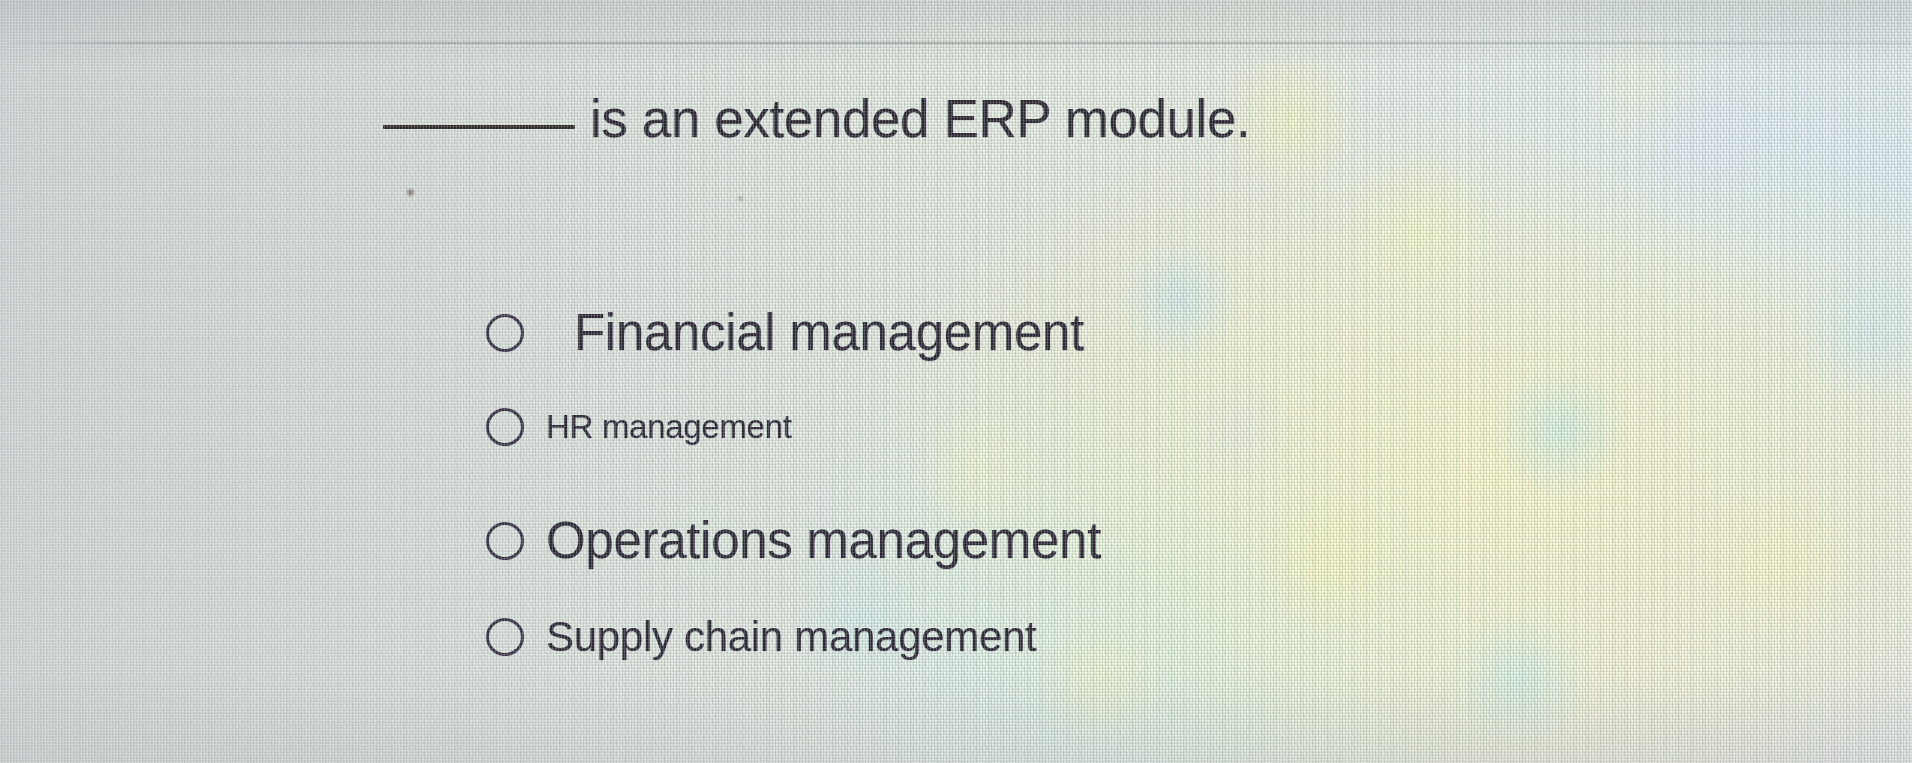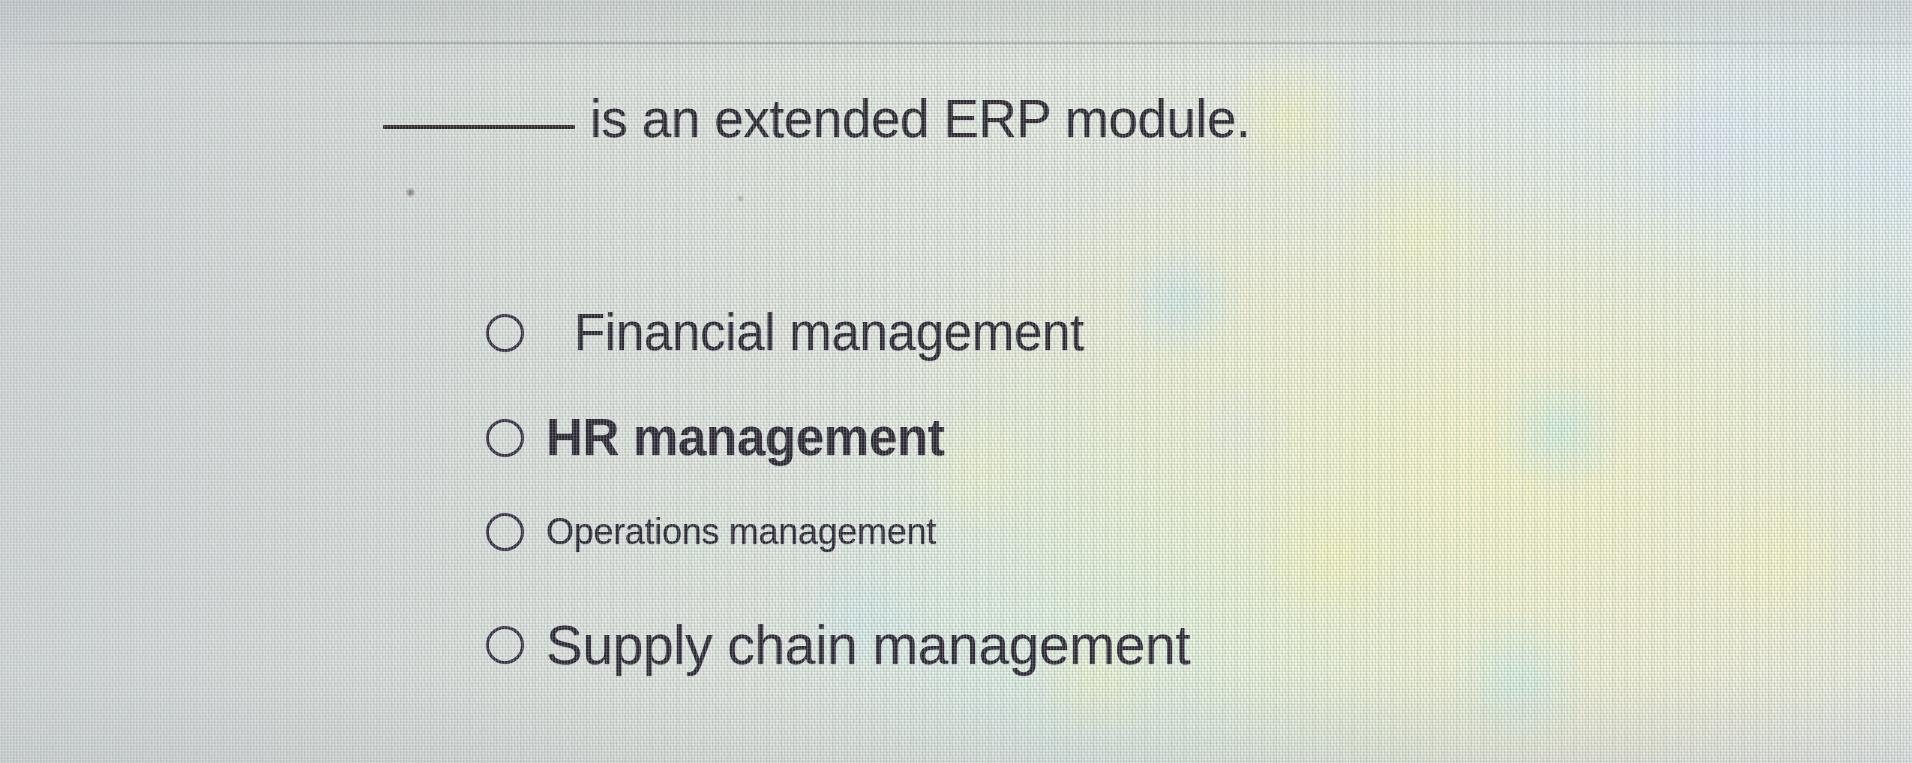--- a/index.html
+++ b/index.html
@@ -289,31 +289,31 @@
 
     <div class="question-line" id="question-text" style="left: 590px; top: 88px; font-size: 53px;">is an extended ERP module.</div>
 
     <div class="option" id="opt-0" style="left: 486px; top: 303px;">
       <span class="radio" style="width: 38px; height: 38px;"></span>
       <span class="option-label" style="font-size: 51px; padding-left: 28px;">Financial management</span>
     </div>
 
     <div class="option" id="opt-1" style="left: 486px; top: 408px;">
       <span class="radio" style="width: 38px; height: 38px;"></span>
-      <span class="option-label" style="font-size: 51px; font-weight: bold;">HR management</span>
+      <span class="option-label" style="font-size: 33px;">HR management</span>
     </div>
 
     <div class="option" id="opt-2" style="left: 486px; top: 511px;">
       <span class="radio" style="width: 38px; height: 38px;"></span>
-      <span class="option-label" style="font-size: 36px;">Operations management</span>
+      <span class="option-label" style="font-size: 51px;">Operations management</span>
     </div>
 
     <div class="option" id="opt-3" style="left: 486px; top: 613px;">
       <span class="radio" style="width: 38px; height: 38px;"></span>
-      <span class="option-label" style="font-size: 55px;">Supply chain management</span>
+      <span class="option-label" style="font-size: 42px;">Supply chain management</span>
     </div>
 
   </div>
 
   <div class="bg-overlay-top"></div>
   <div class="bg-overlay-top2"></div>
 
 </div>
 
 </body></html>

